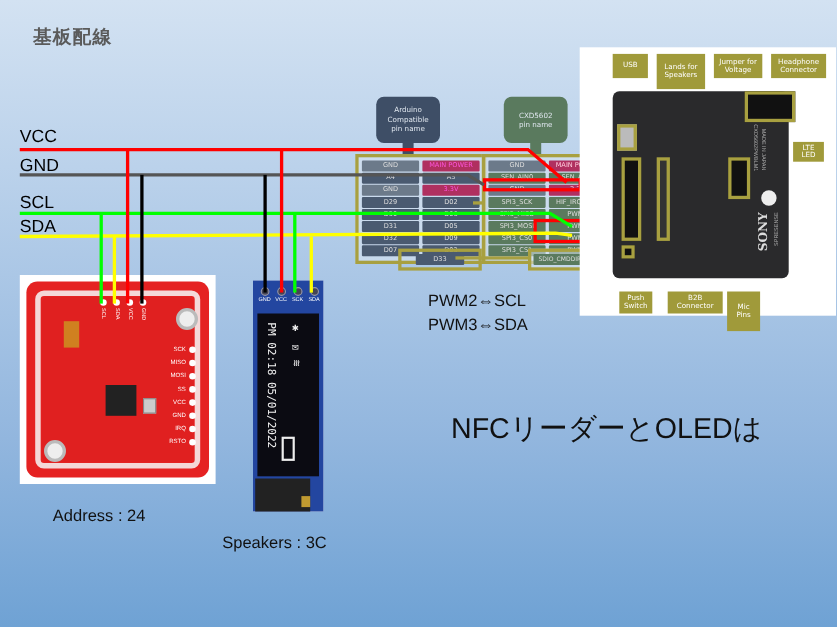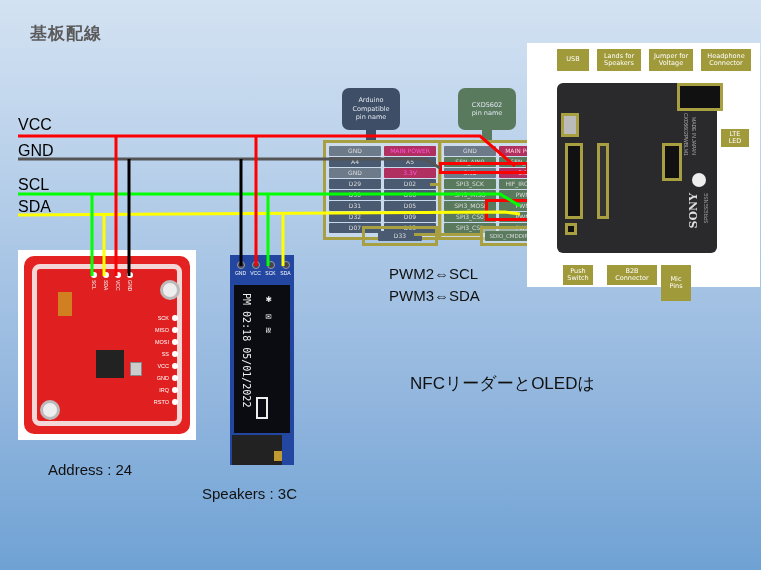--- a/index.html
+++ b/index.html
@@ -237,21 +237,21 @@
     <div style="position:absolute;left:135px;top:100px;width:20px;height:38px;background:#111;border:3px solid #a8a040;"></div>
     <div style="position:absolute;left:150px;top:40px;width:46px;height:28px;background:#111;border:3px solid #a8a040;"></div>
     <div style="position:absolute;left:38px;top:180px;width:12px;height:12px;background:#111;border:3px solid #a8a040;"></div>
     <div style="position:absolute;left:165px;top:130px;width:14px;height:14px;border-radius:50%;background:#eee;"></div>
     <div style="position:absolute;left:160px;top:150px;writing-mode:vertical-rl;transform:rotate(180deg);color:#ddd;font-size:11px;font-weight:bold;font-family:'DejaVu Serif',serif;">SONY</div>
     <div style="position:absolute;left:176px;top:150px;writing-mode:vertical-rl;transform:rotate(180deg);color:#aaa;font-size:5px;">SPRESENSE</div>
     <div style="position:absolute;left:156px;top:70px;writing-mode:vertical-rl;color:#aaa;font-size:5px;">CXD5602PWBLM1</div>
     <div style="position:absolute;left:164px;top:74px;writing-mode:vertical-rl;color:#aaa;font-size:5px;">MADE IN JAPAN</div>
 
     <div class="label-box" style="left:30px;top:6px;width:32px;height:22px;white-space:pre-line;">USB</div>
-    <div class="label-box" style="left:70px;top:6px;width:44px;height:22px;white-space:pre-line;">Lands for
+    <div class="label-box" style="left:70px;top:6px;width:44px;height:32px;white-space:pre-line;">Lands for
 Speakers</div>
     <div class="label-box" style="left:122px;top:6px;width:44px;height:22px;white-space:pre-line;">Jumper for
 Voltage</div>
     <div class="label-box" style="left:174px;top:6px;width:50px;height:22px;white-space:pre-line;">Headphone
 Connector</div>
     <div class="label-box" style="left:194px;top:86px;width:28px;height:18px;white-space:pre-line;">LTE
 LED</div>
     <div class="label-box" style="left:36px;top:222px;width:30px;height:20px;white-space:pre-line;">Push
 Switch</div>
     <div class="label-box" style="left:80px;top:222px;width:50px;height:20px;white-space:pre-line;">B2B
@@ -270,14 +270,14 @@
       <polyline points="116,136 116,276" fill="none" stroke="#ff0000" stroke-width="3"></polyline>
       <polyline points="129,159 129,276" fill="none" stroke="#000" stroke-width="3"></polyline>
       <polyline points="241,159 241,266" fill="none" stroke="#000" stroke-width="3"></polyline>
       <polyline points="256,136 256,266" fill="none" stroke="#ff0000" stroke-width="3"></polyline>
       <polyline points="268,194 268,266" fill="none" stroke="#00ff00" stroke-width="3"></polyline>
       <polyline points="283,215 283,266" fill="none" stroke="#ffff00" stroke-width="3"></polyline>
     </svg>
 
   <div class="note" style="left:389px;top:265px;font-size:15px;">PWM2⇔SCL</div>
   <div class="note" style="left:389px;top:287px;font-size:15px;">PWM3⇔SDA</div>
-  <div class="note" style="left:410px;top:372px;font-size:17px;">NFCリーダーとOLEDは</div>
+  <div class="note" style="left:410px;top:372px;font-size:26px;">NFCリーダーとOLEDは</div>
 </div>
 
 </body></html>

